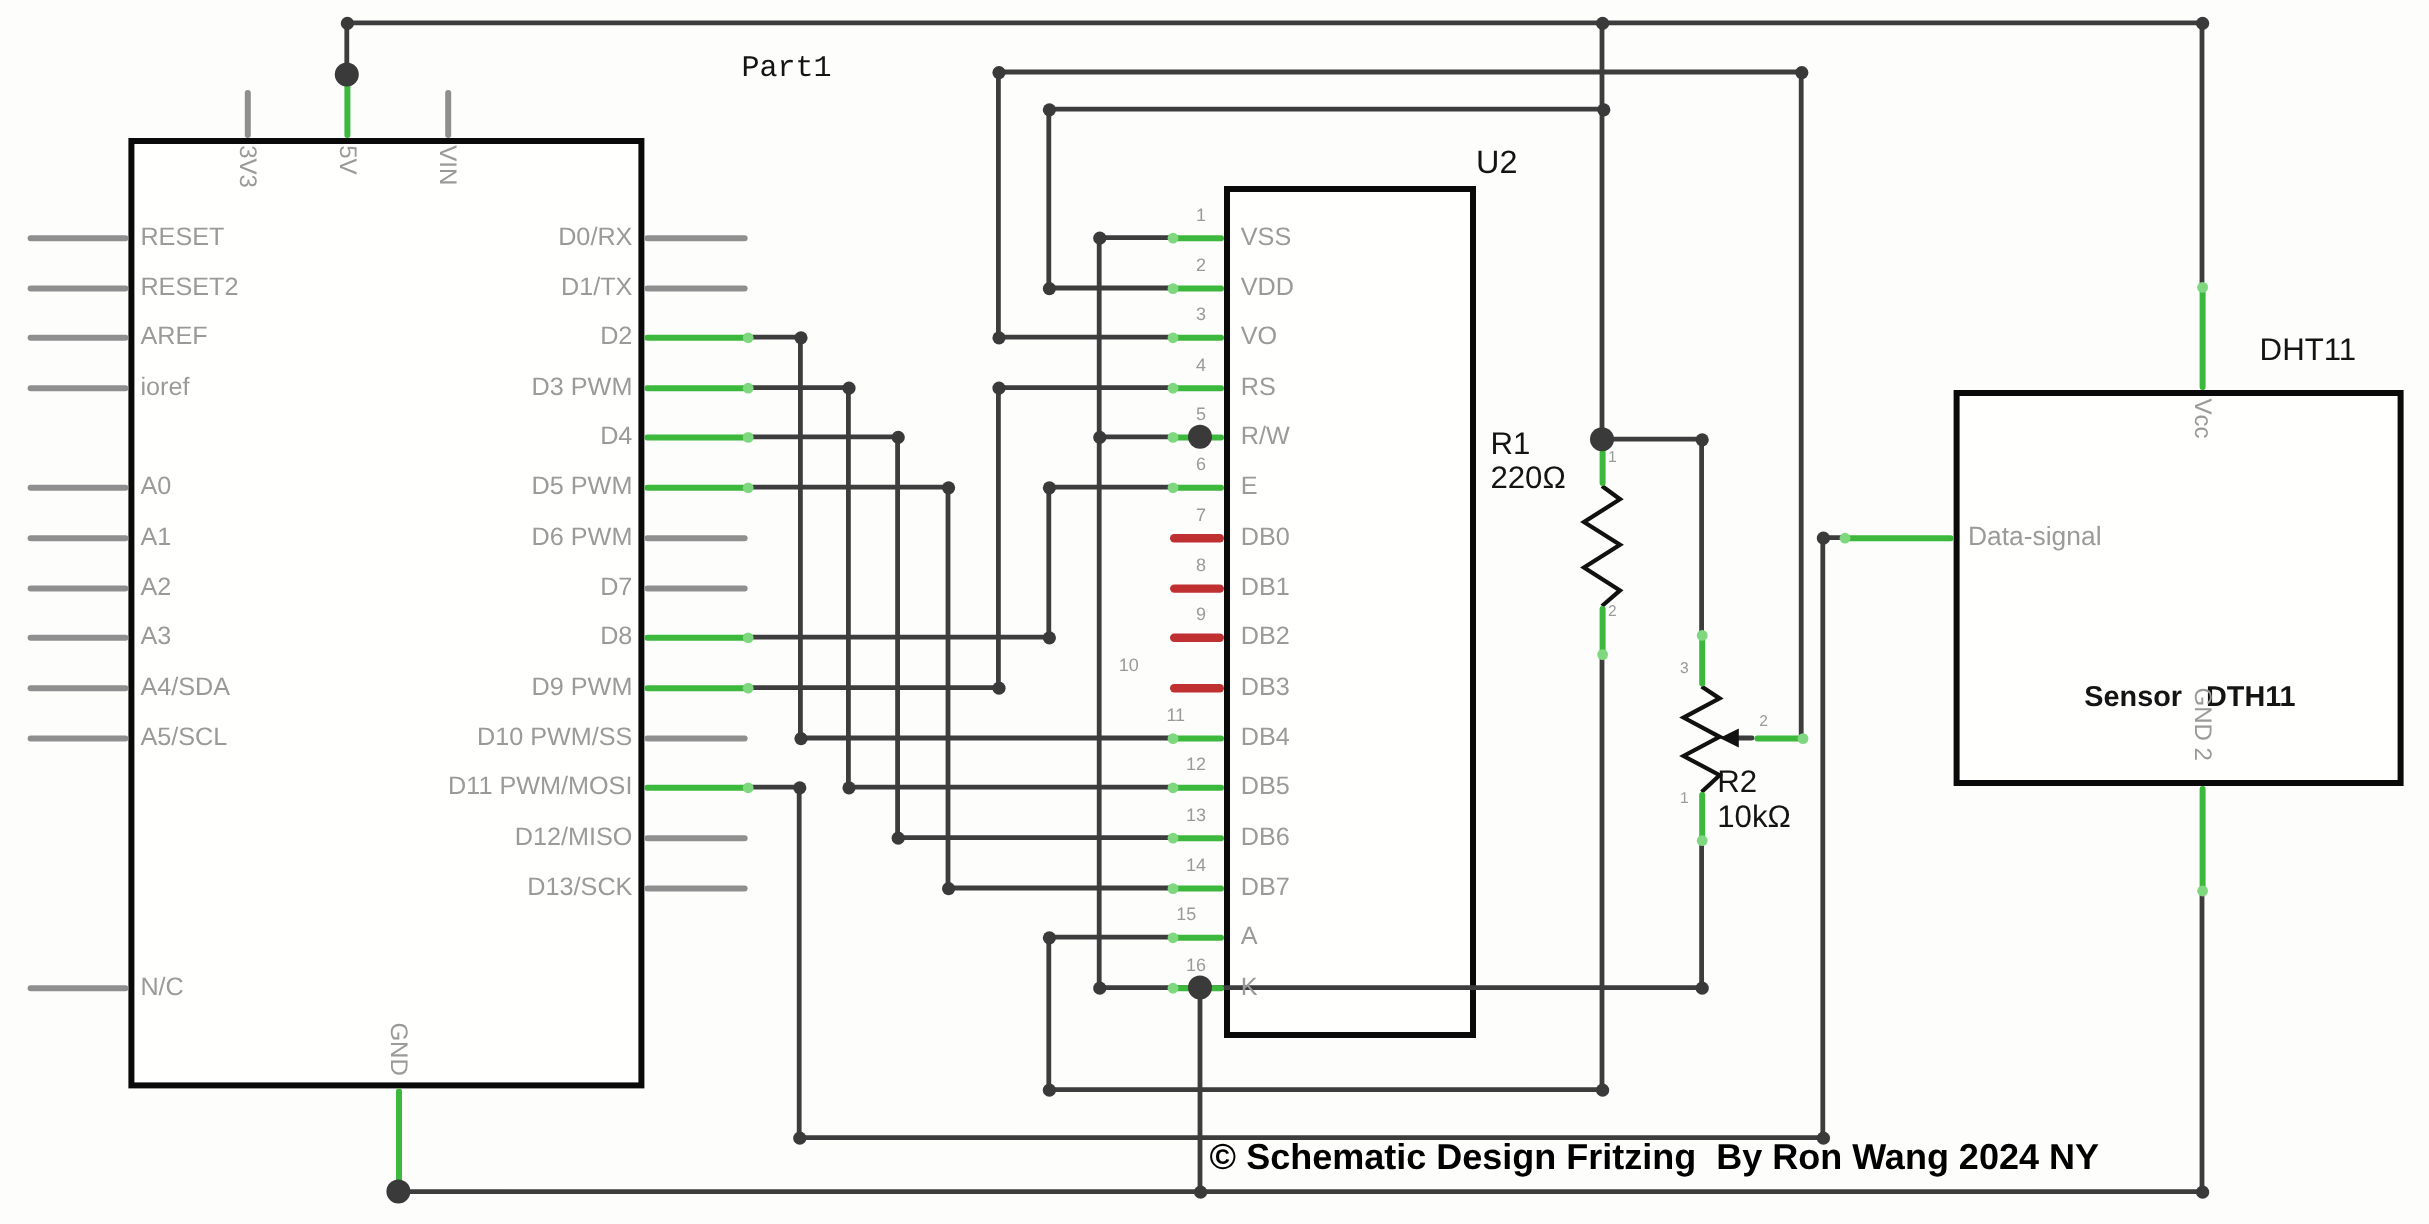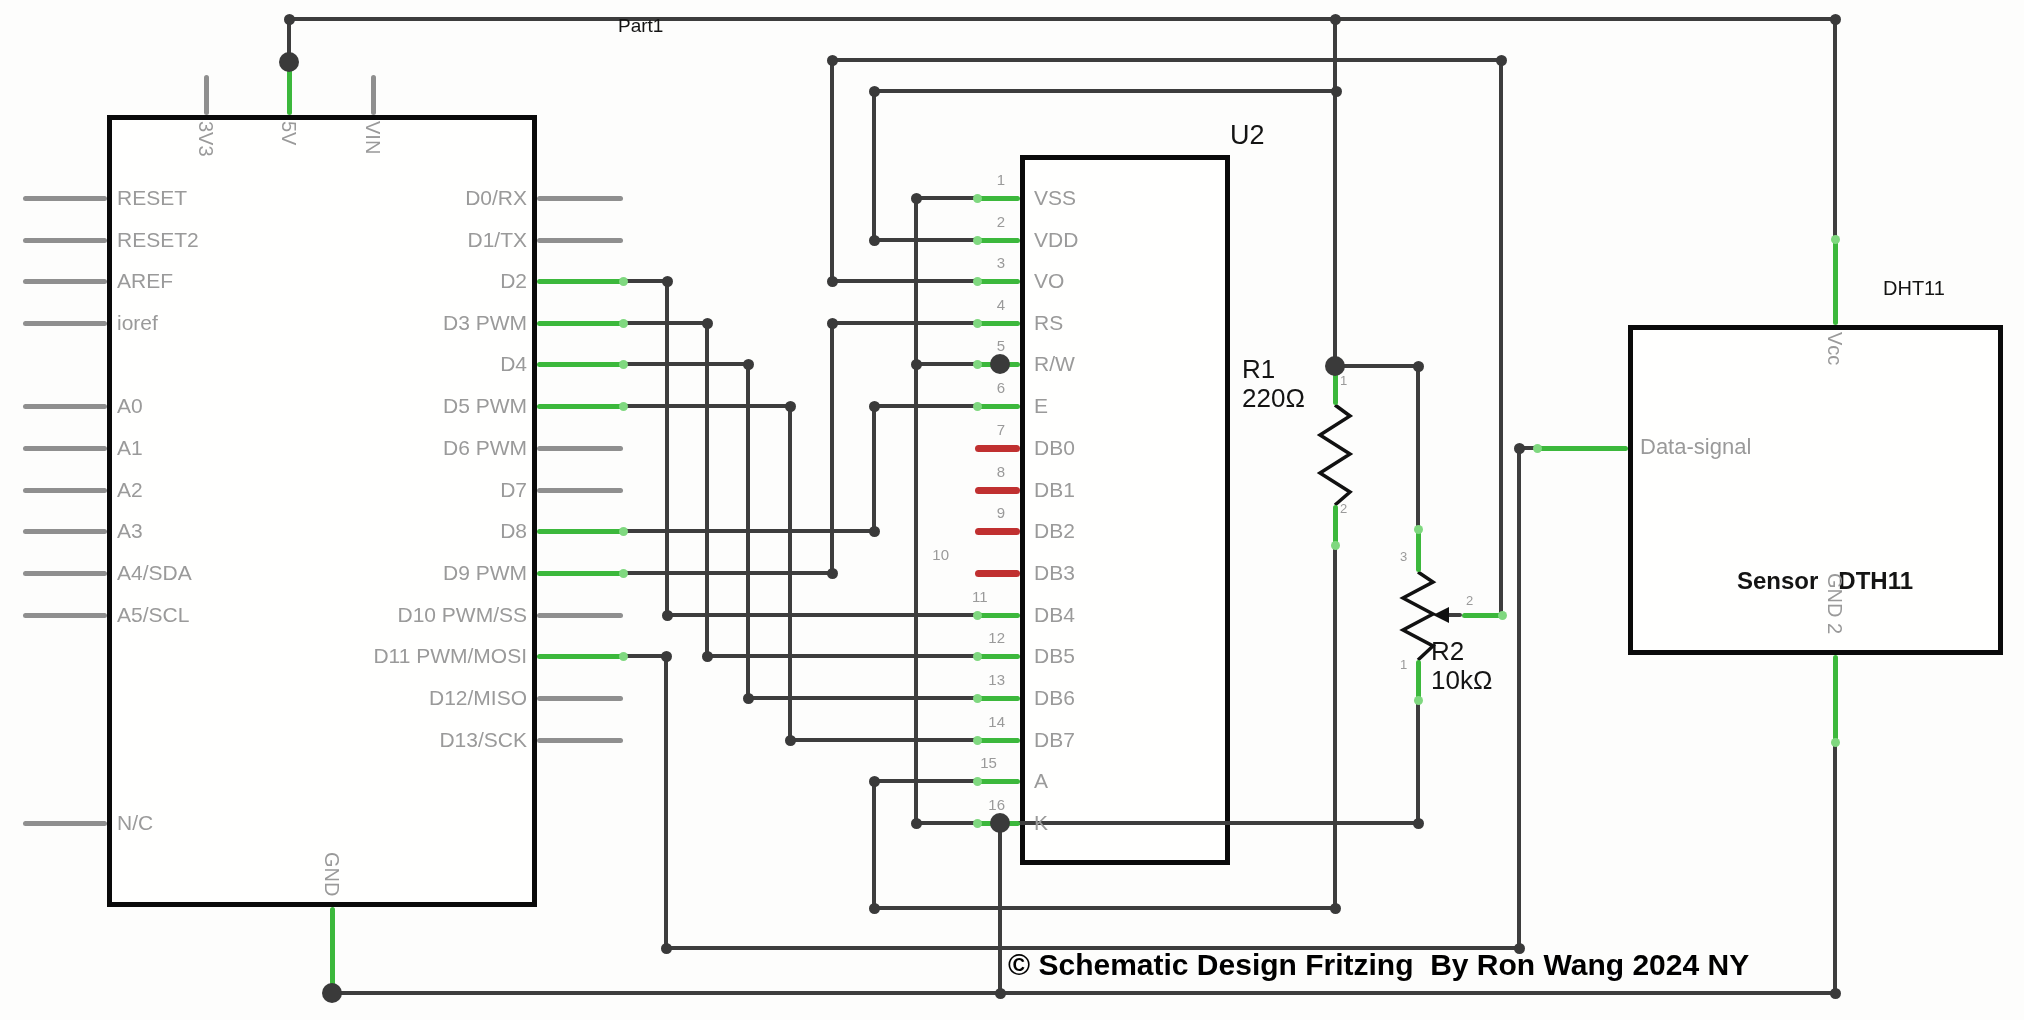--- a/index.html
+++ b/index.html
@@ -21,23 +21,23 @@
 </style>
 </head>
 <body>
 
 <div id="canvas">
 
   <div class="box" style="left:107px;top:115px;width:430px;height:792px;"></div>
   <div class="box" style="left:1020px;top:155px;width:210px;height:710px;"></div>
   <div class="box" style="left:1628px;top:325px;width:375px;height:330px;"></div>
 
-  <div class="lbl black" style="left:618px;top:16px;font-size:19px;">Part1</div>
+  <div class="lbl black" style="left:618px;top:44px;font-size:25px;font-family:Liberation Mono, monospace;">Part1</div>
   <div class="lbl black" style="left:1230px;top:122px;font-size:27px;">U2</div>
-  <div class="lbl black" style="left:1883px;top:278px;font-size:20px;">DHT11</div>
+  <div class="lbl black" style="left:1883px;top:278px;font-size:26px;">DHT11</div>
 
 
 
   <div class="lbl black ctr" style="left:1640px;top:503px;width:370px;font-size:24px;line-height:31px;font-weight:700;">
     <div>Sensor   DTH11</div>
   </div>
 
   <div class="lbl pinlbl" style="left:1640px;top:436px;font-size:22px;">Data-signal</div>
 
   <div class="lbl black" style="left:1242px;top:356px;font-size:26px;">R1</div>

